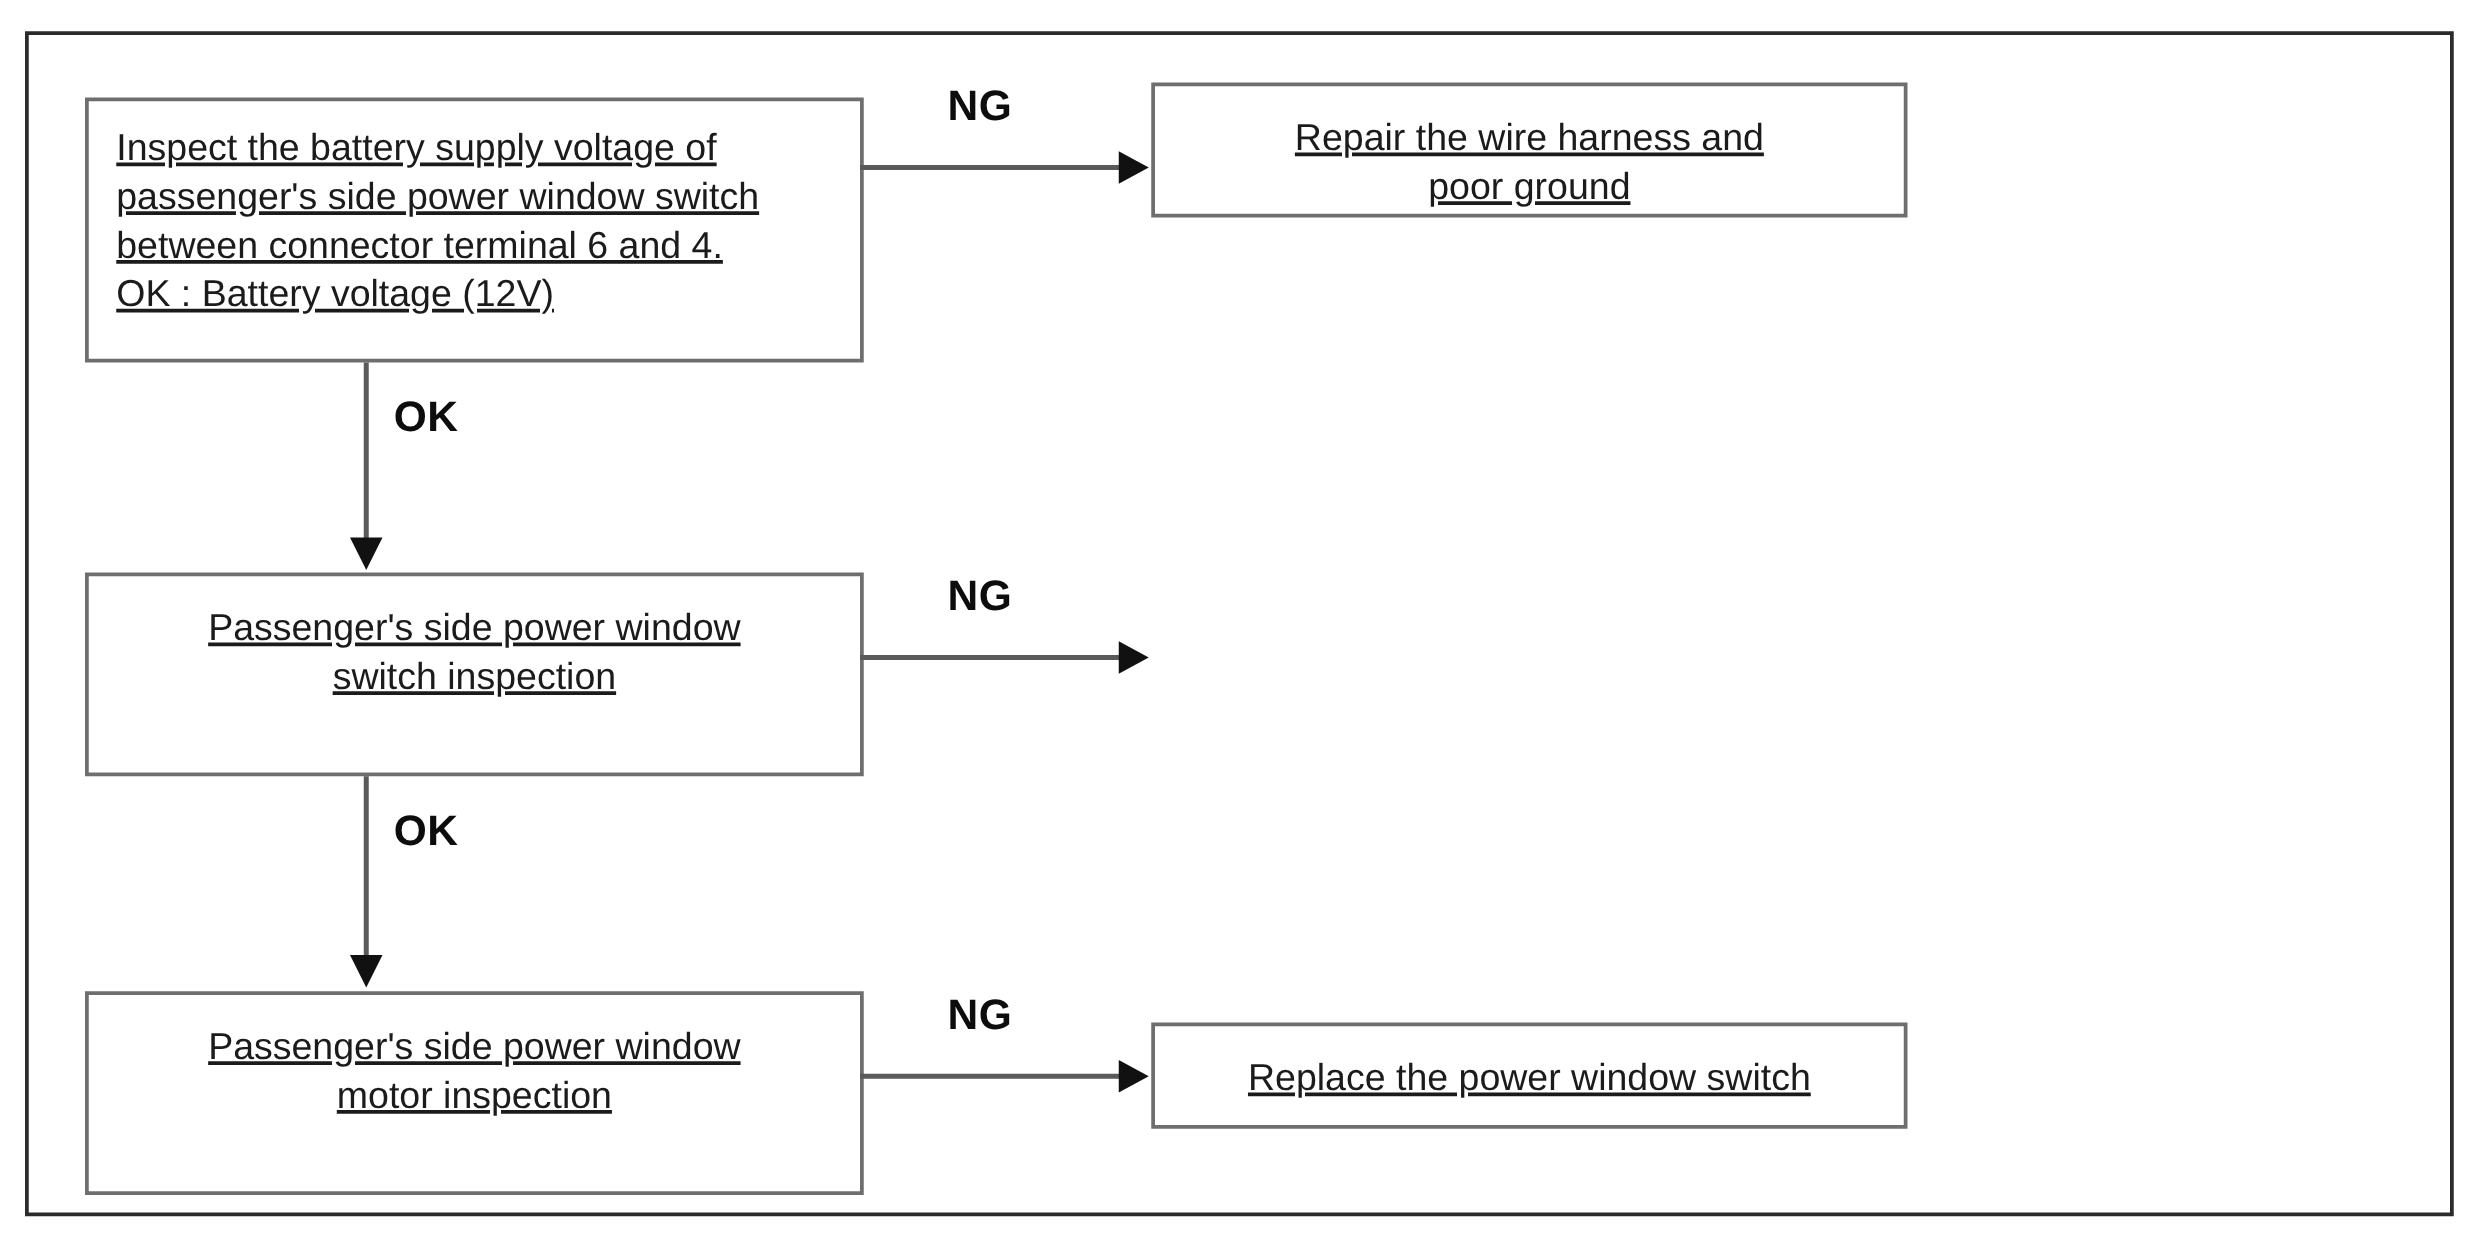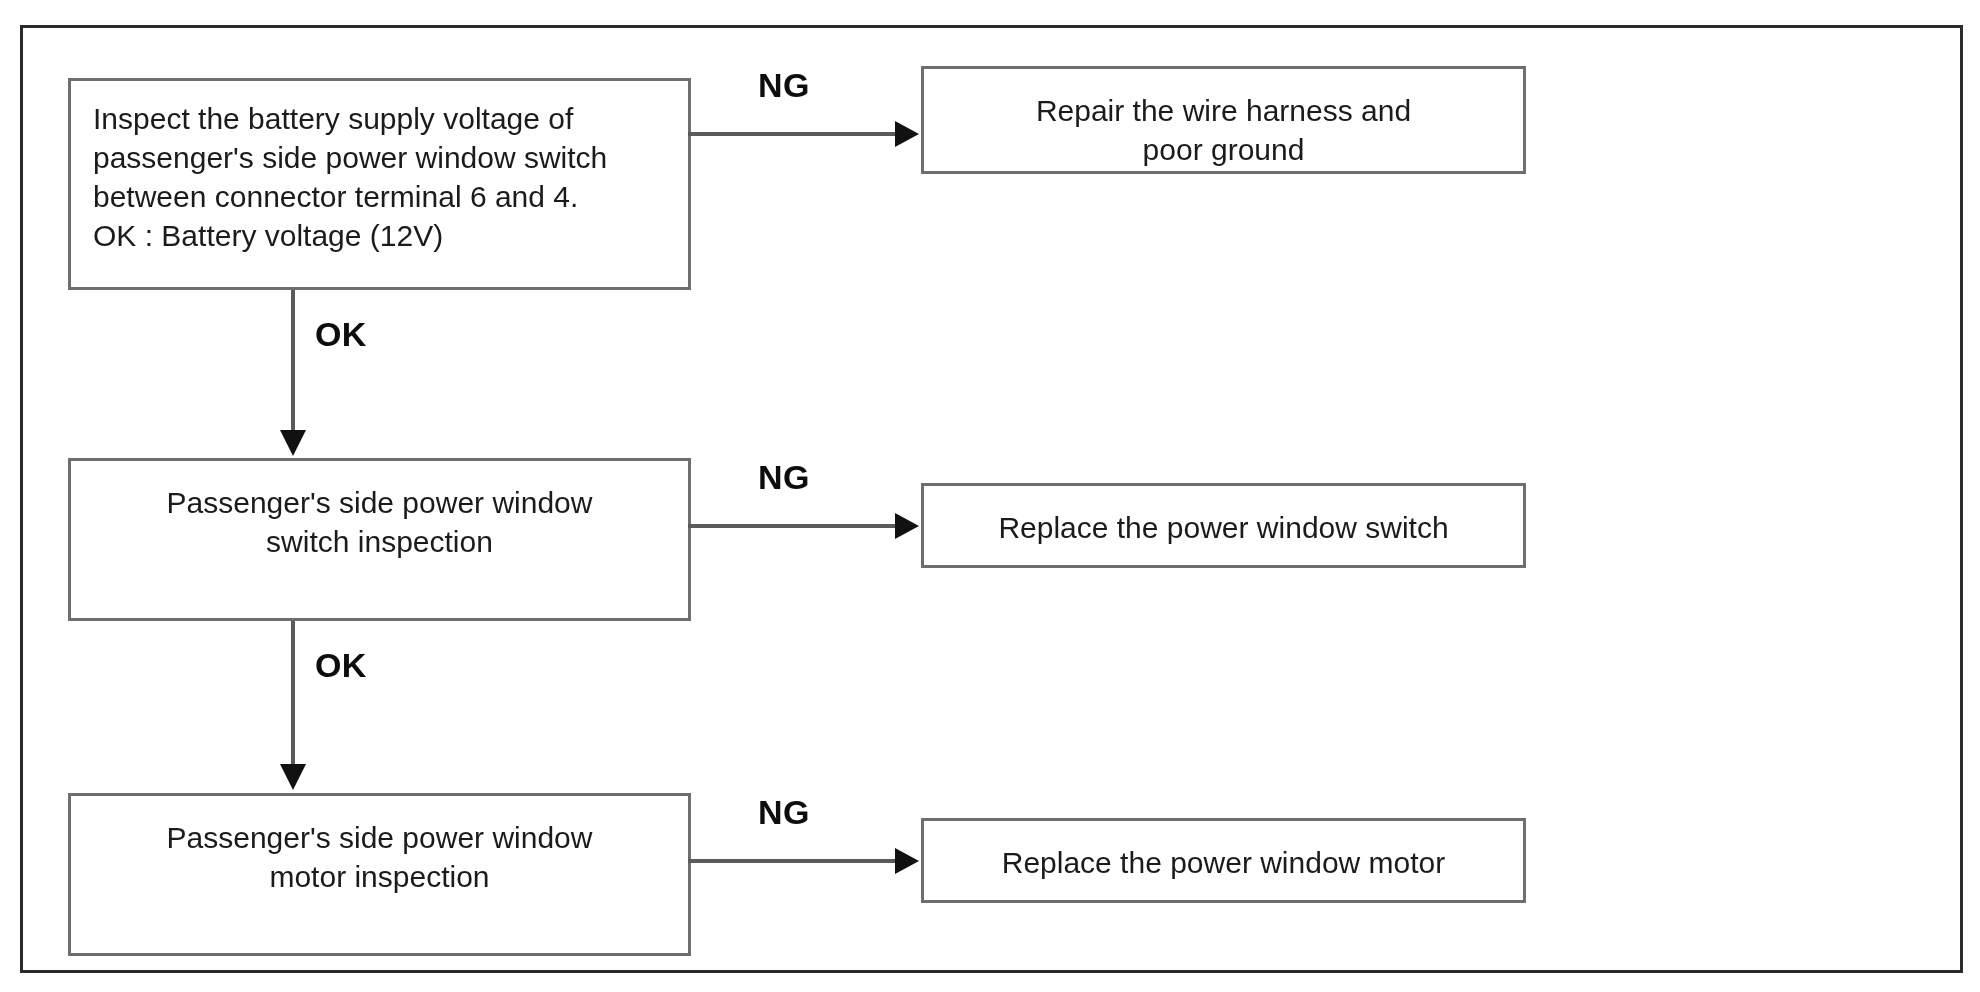--- a/index.html
+++ b/index.html
@@ -40,20 +40,21 @@
     border: 3px solid #6e6e6e;
     background: #ffffff;
     color: #1b1b1b;
     font-size: 30px;
     line-height: 1.30;
   }
 
   .flow-box .box-text {
     display: block;
     white-space: pre-line;
+    text-decoration: underline;
   }
 
   
   .box-left {
     left: 45px;
     width: 623px;
   }
   .box-left.step-1 {
     top: 50px;
     height: 212px;
@@ -164,35 +165,32 @@
 
     <div class="flow-box box-left step-2">
       <span class="box-text">Passenger's side power window
 switch inspection</span>
     </div>
 
     <div class="conn-h-line" style="left: 665px; top: 496px; width: 210px;"></div>
     <div class="arrow-right" style="left: 872px; top: 485px;"></div>
     <div class="edge-label" style="left: 735px; top: 430px;">NG</div>
 
-    <div class="flow-box box-right remedy-2">
-      <span class="box-text">Replace the power window switch</span>
-    </div>
 
     <div class="conn-v-line" style="left: 268px; top: 593px; height: 147px;"></div>
     <div class="arrow-down" style="left: 257px; top: 736px;"></div>
     <div class="edge-label" style="left: 292px; top: 618px;">OK</div>
 
     <div class="flow-box box-left step-3">
       <span class="box-text">Passenger's side power window
 motor inspection</span>
     </div>
 
     <div class="conn-h-line" style="left: 665px; top: 831px; width: 210px;"></div>
     <div class="arrow-right" style="left: 872px; top: 820px;"></div>
     <div class="edge-label" style="left: 735px; top: 765px;">NG</div>
 
     <div class="flow-box box-right remedy-3">
-      <span class="box-text">Replace the power window motor</span>
+      <span class="box-text">Replace the power window switch</span>
     </div>
 
   </div>
 </div>
 
 </body></html>

